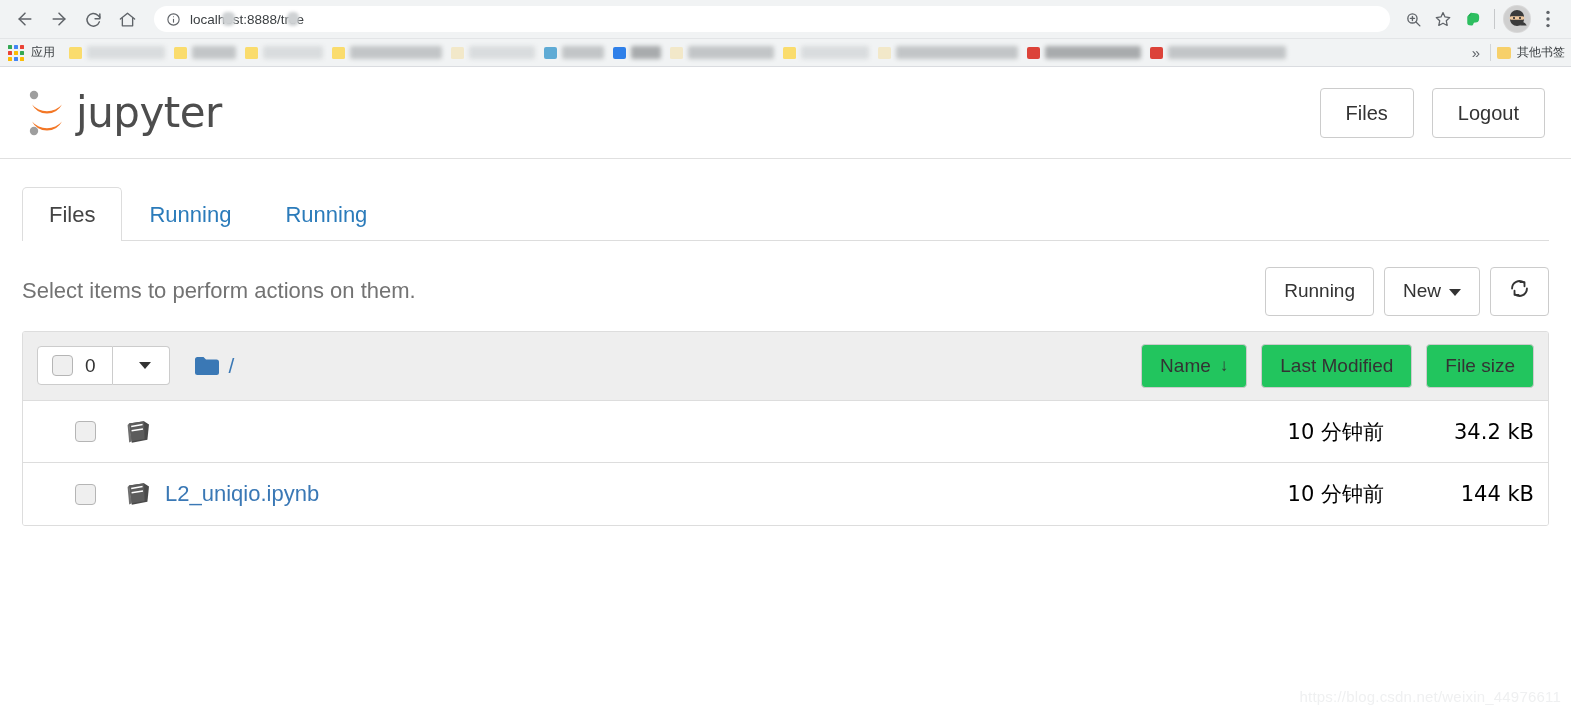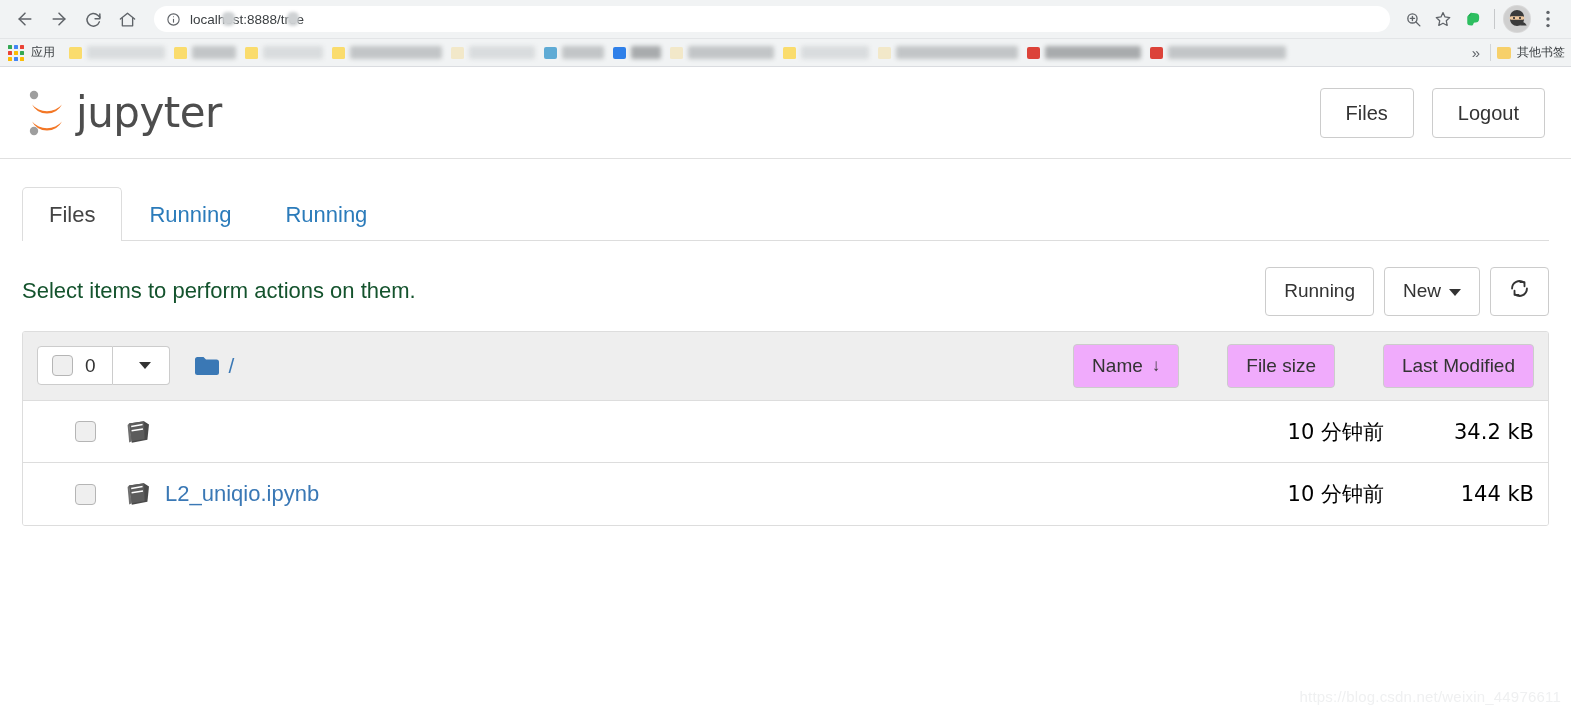--- a/index.html
+++ b/index.html
@@ -251,21 +251,21 @@
 
   .actions-row {
     display: flex;
     align-items: center;
     padding: 0 22px;
     margin-top: 26px;
     height: 50px;
   }
   .actions-hint {
     font-size: 22px;
-    color: #14532d;
+    color: #737373;
     line-height: 1.2;
     text-align: center;
   }
   .actions-right { margin-left: auto; display: flex; }
   .btn-grp .btn {
     font-size: 19px;
     padding: 10px 18px;
     border-radius: 4px;
     margin-left: 10px;
   }
@@ -330,33 +330,32 @@
     display: flex;
     align-items: center;
     margin-left: 24px;
     gap: 9px;
   }
   .folder-blue { width: 26px; height: 20px; flex: none; }
   .bc-sep { font-size: 21px; color: #3a78b5; }
 
   .sort-group { margin-left: auto; display: flex; gap: 14px; }
   .sort-btn {
-    background: #f0abfc;
+    background: #22c55e;
     border: 1px solid #cccccc;
     border-radius: 4px;
     font-size: 19px;
     color: #333333;
     padding: 10px 18px;
     line-height: 1.2;
     white-space: nowrap;
     cursor: pointer;
     display: flex;
     align-items: center;
     gap: 9px;
-    margin-left: 34px;
   }
   .arr-down { font-size: 17px; line-height: 1; }
 
   .file-row {
     display: flex;
     align-items: center;
     padding: 13px 14px;
     background: #ffffff;
     border-bottom: 1px solid #dddddd;
     min-height: 62px;
@@ -633,22 +632,22 @@
             </svg>
         </span>
         <span class="bc-sep">/</span>
       </div>
 
       <div class="sort-group">
         <button class="sort-btn">
           <span>Name</span>
           <span class="arr-down">↓</span>
         </button>
+        <button class="sort-btn">Last Modified</button>
         <button class="sort-btn">File size</button>
-        <button class="sort-btn">Last Modified</button>
       </div>
     </div>
 
     <div class="file-row">
       <span class="row-cb"></span>
       <span class="nb-icon">
         <svg width="26" height="24" viewBox="0 0 26 24">
           <path d="M3 3.5 18 1.2l5 3.2-1.6 15.4-15.6 3z" fill="#4a4a4a"></path>
           <path d="M3 3.5 18 1.2l.6 17.8-13.2 2.3z" fill="#5c5c5c"></path>
           <path d="M5.2 6.4 16.6 4.6" stroke="#ffffff" stroke-width="1.5"></path>

